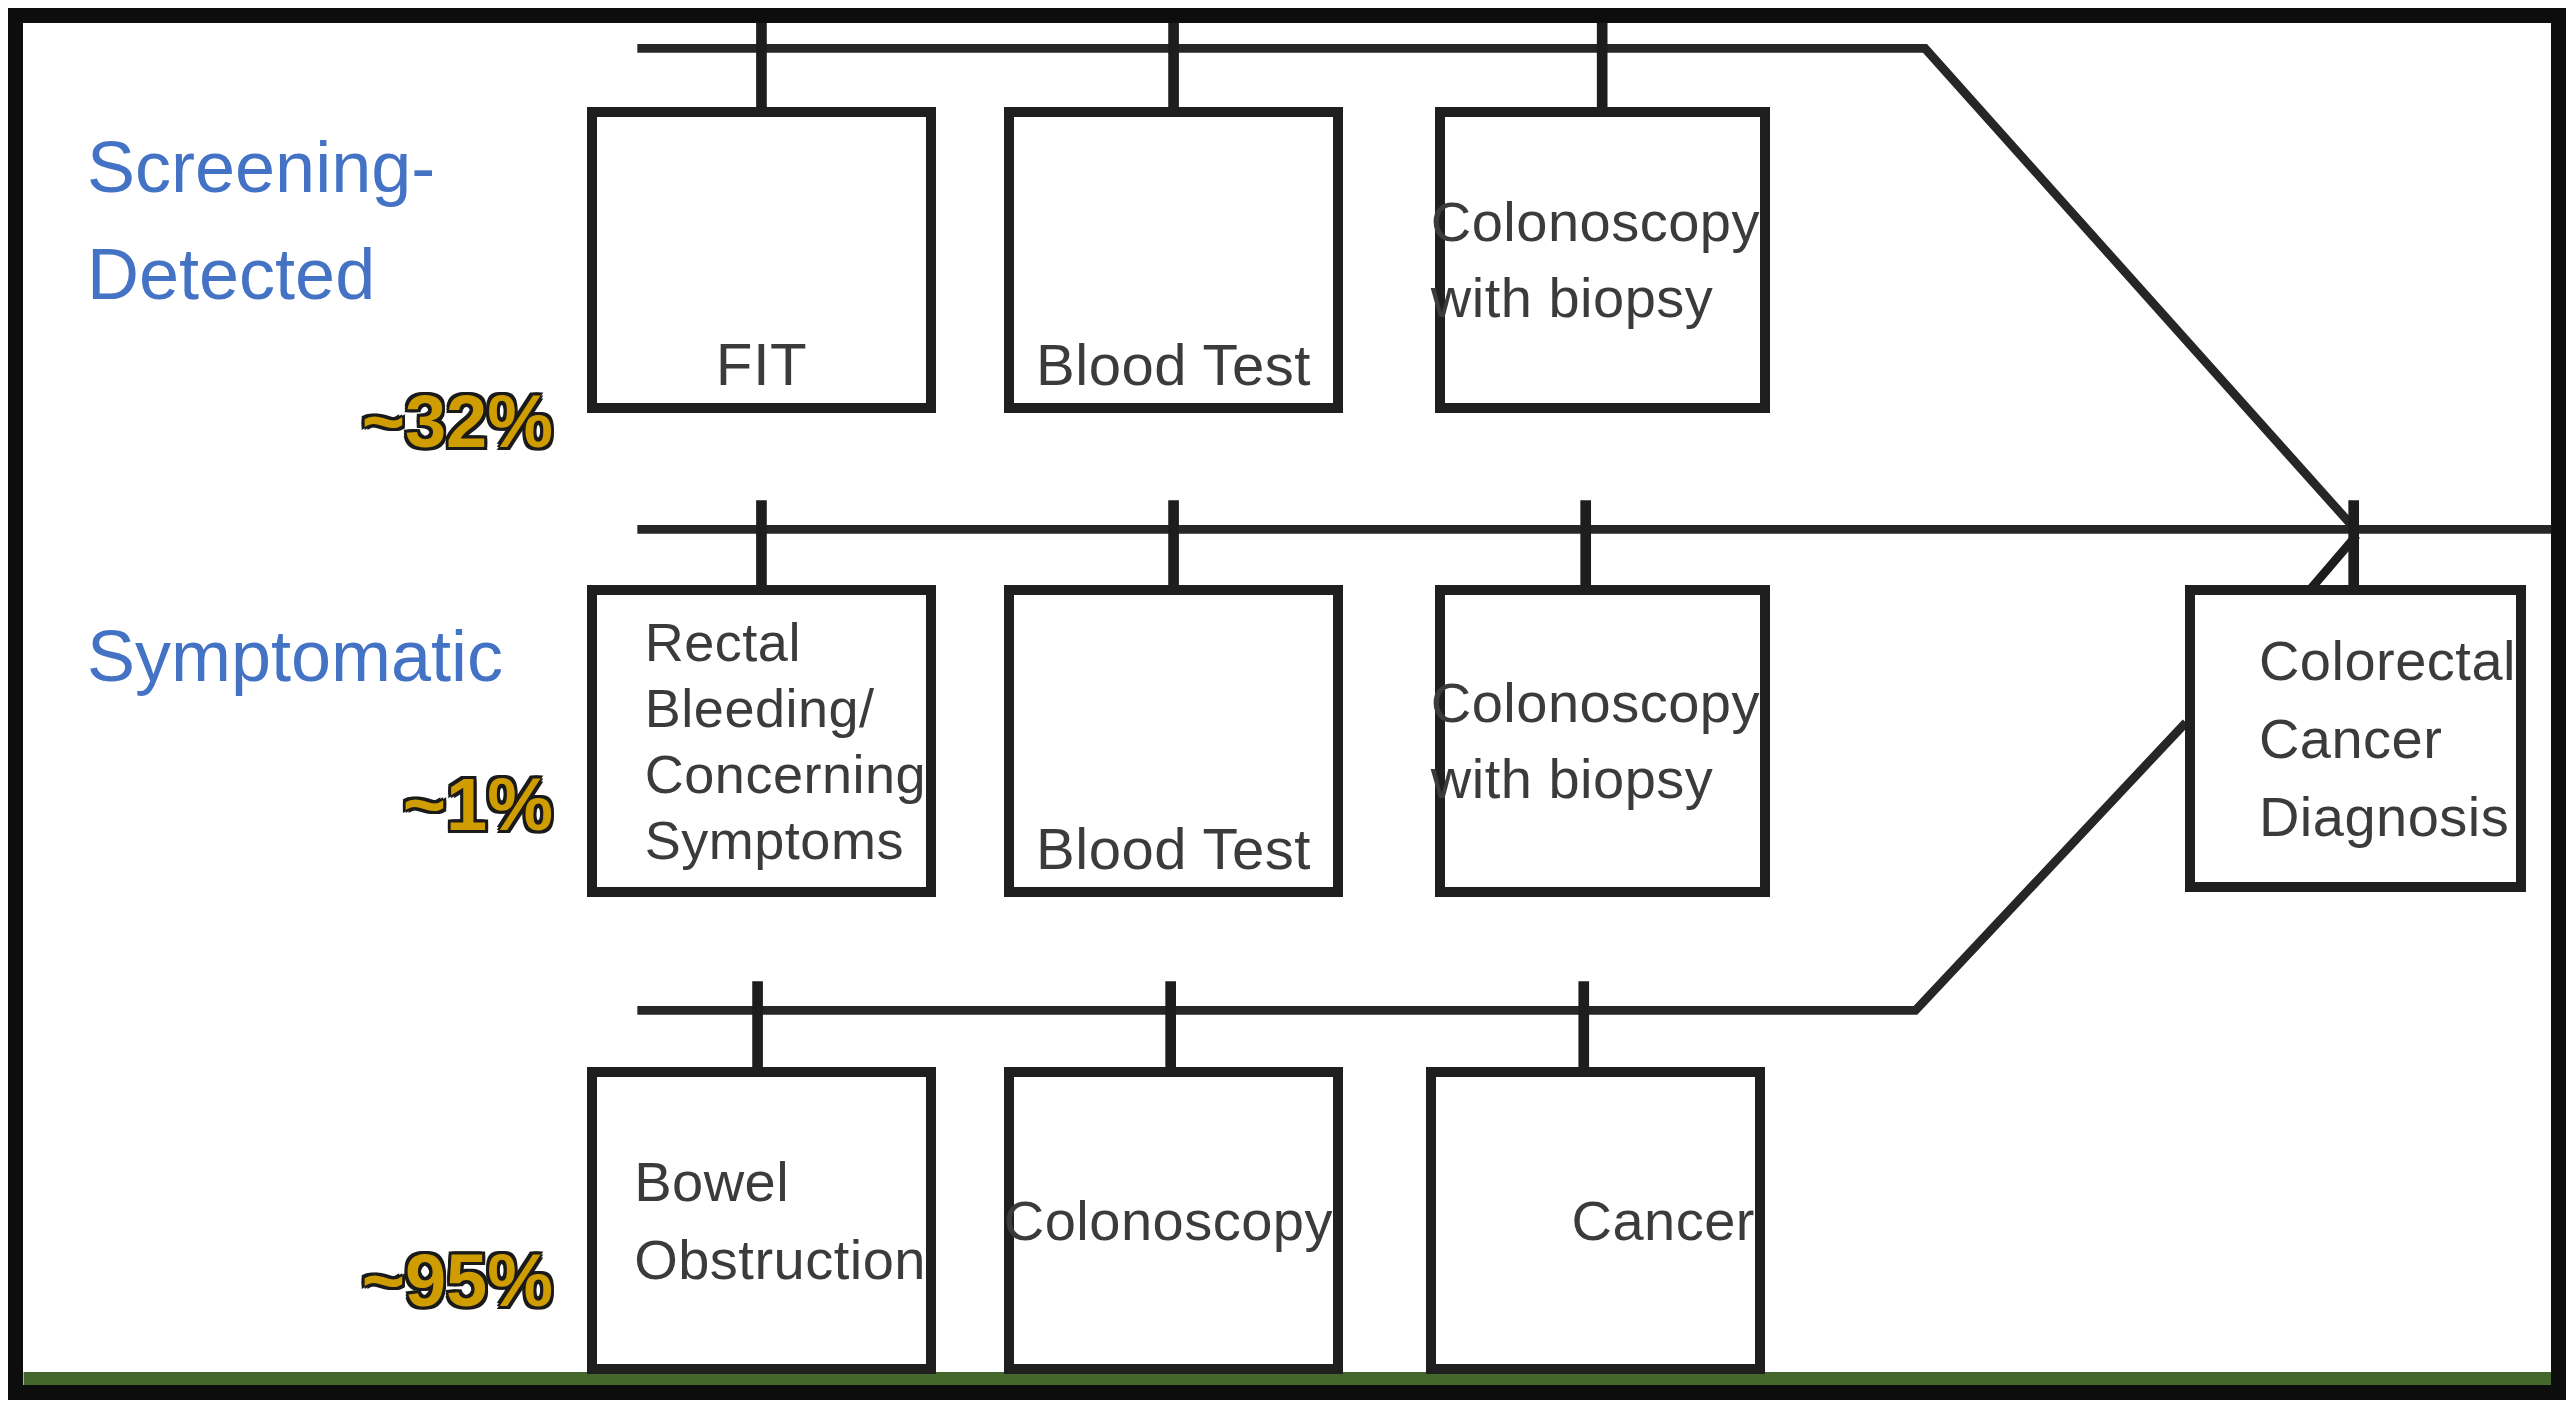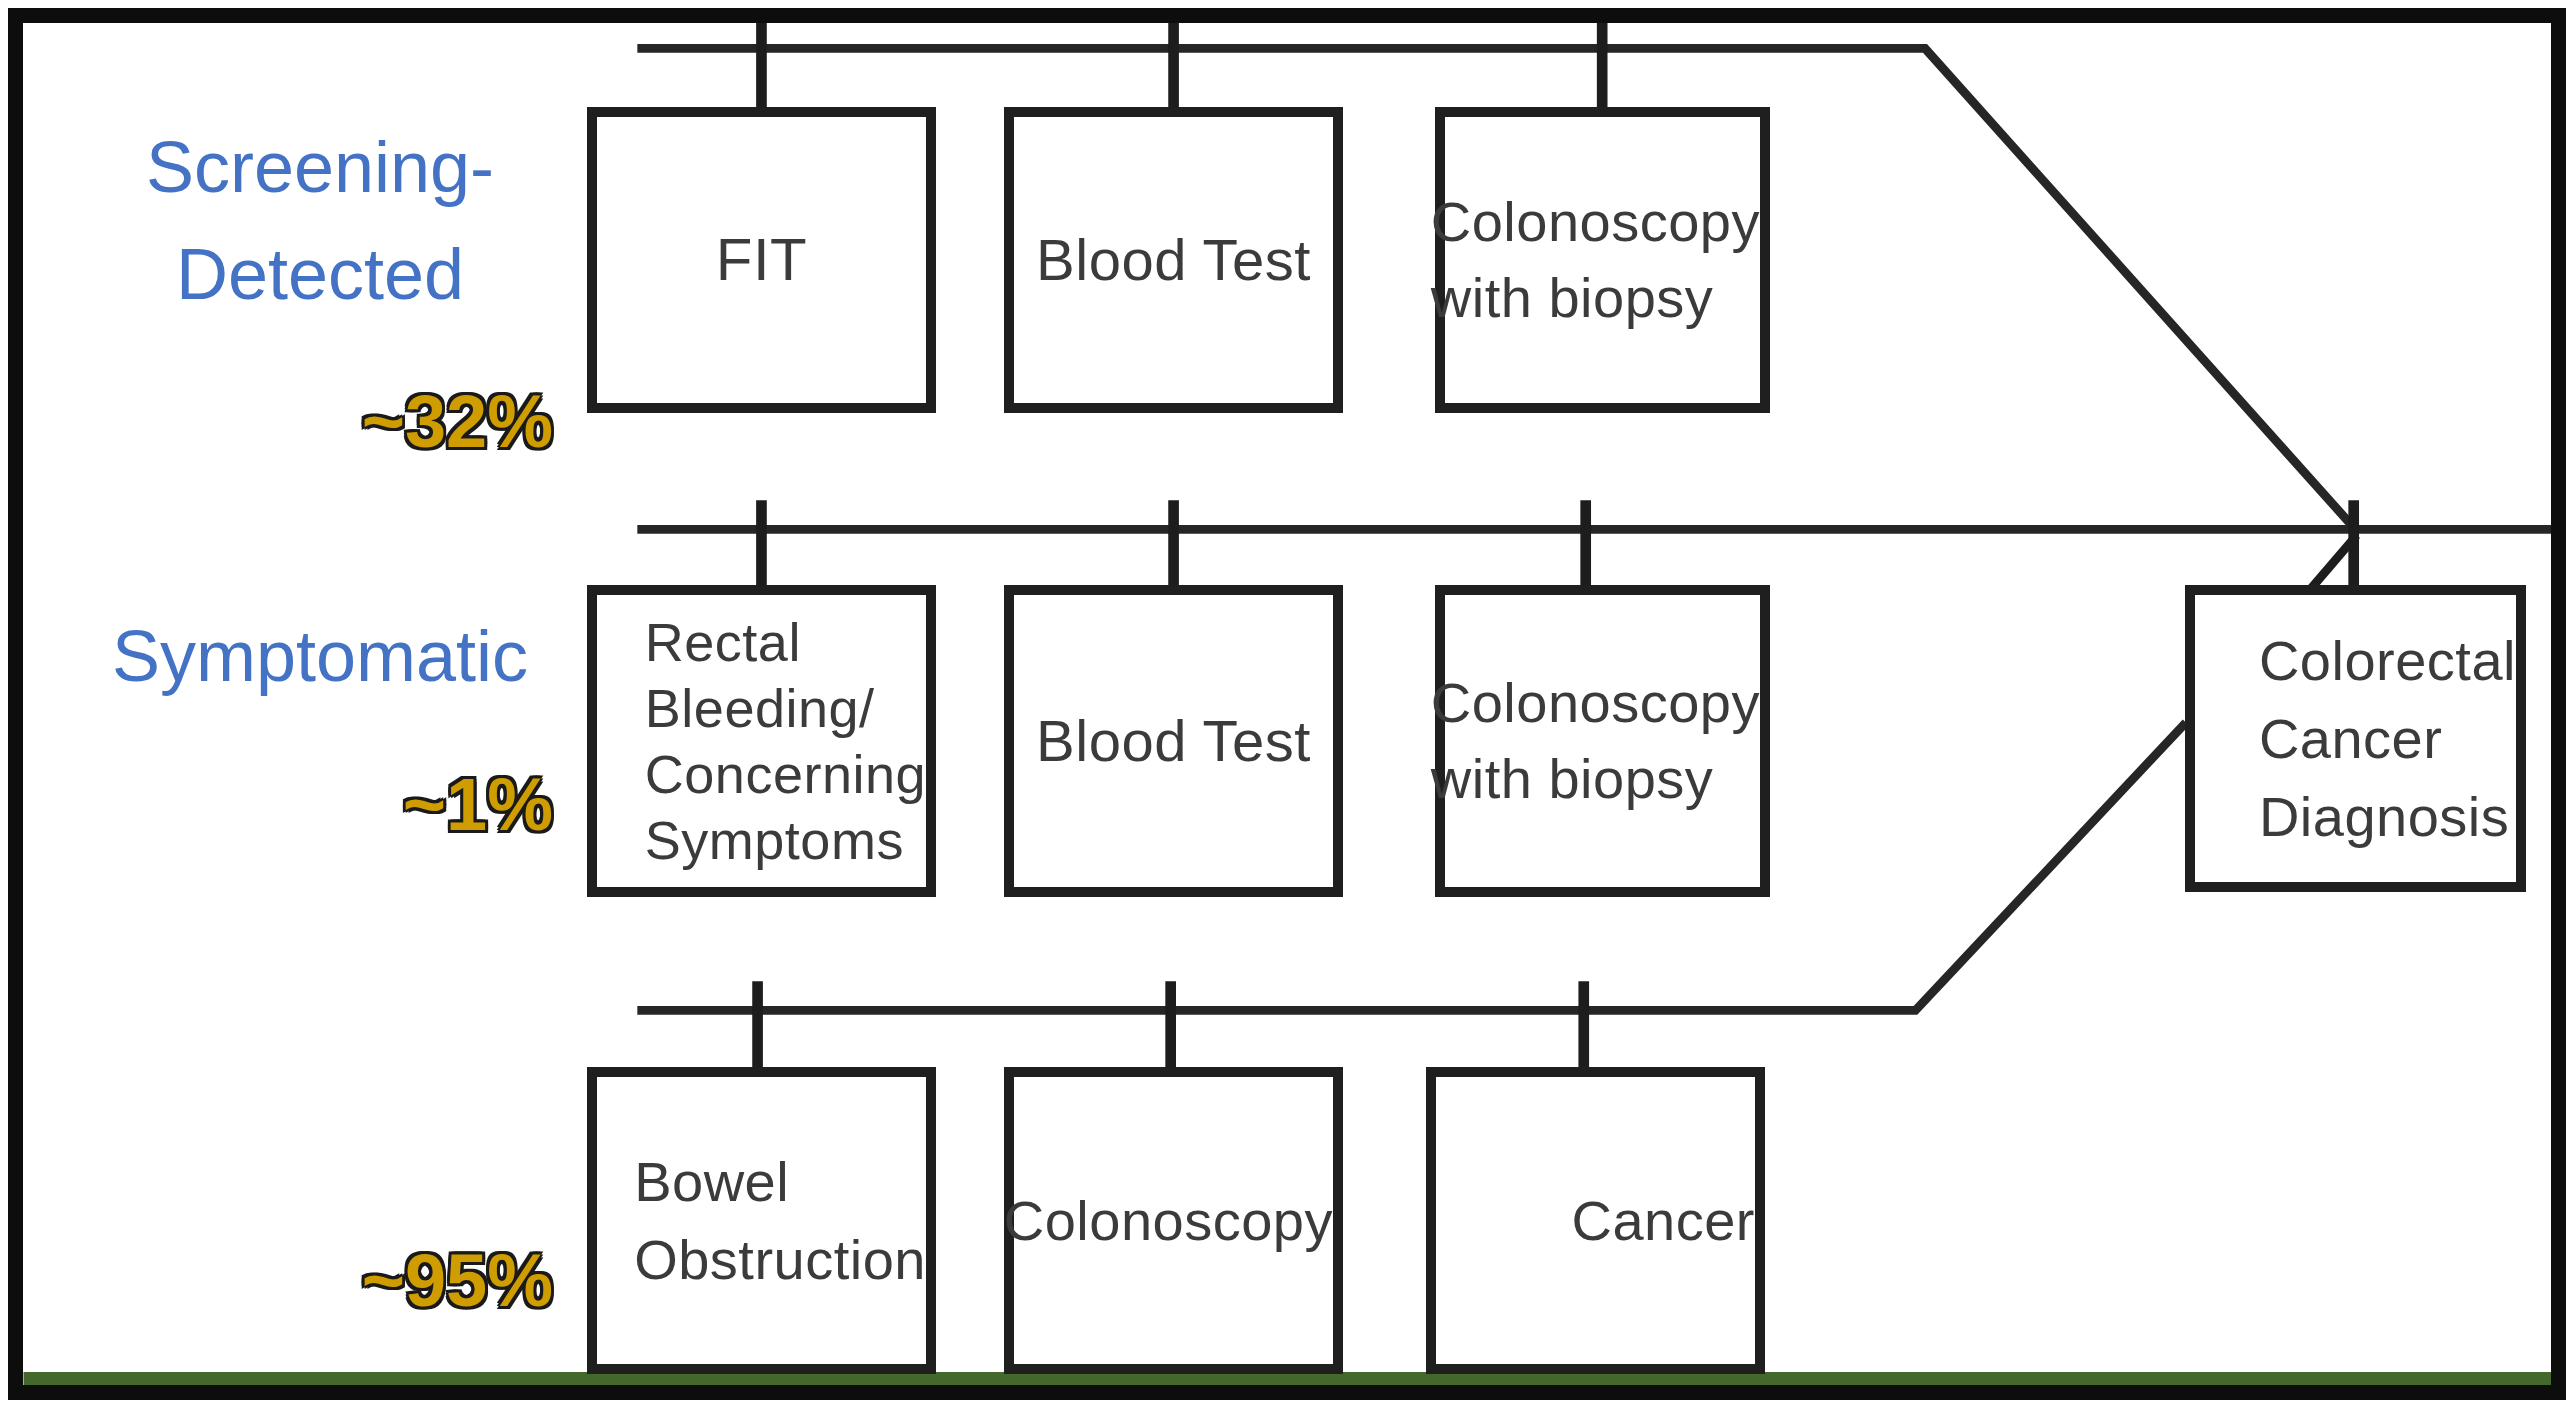--- a/index.html
+++ b/index.html
@@ -23,28 +23,28 @@
     background:#ffffff;
     box-sizing:border-box;
     display:flex;flex-direction:column;justify-content:center;
     color:#3b3b3b;
   }
   .node .lbl{
     white-space:pre-line;
     font-size:56px;line-height:76px;
     letter-spacing:0.5px;
   }
-  .align-center{align-items:center;text-align:center;}
+  .align-center{align-items:center;text-align:center;justify-content:flex-end;}
   .align-left{align-items:flex-end;text-align:left;}
 
   .row-label{
     position:absolute;left:87px;width:466px;
     color:#4472C4;
     font-size:72px;line-height:107px;
-    text-align:center;white-space:pre-line;
+    text-align:left;white-space:pre-line;
   }
   .row-pct{
     position:absolute;left:87px;width:466px;
     font-size:74px;line-height:87px;font-weight:bold;
     text-align:right;
     color:#D09D00;
     text-shadow:
       -2.9px -2.9px 0 #1a1a1a, 2.9px -2.9px 0 #1a1a1a,
       -2.9px  2.9px 0 #1a1a1a, 2.9px  2.9px 0 #1a1a1a,
       -2.9px  0   0 #1a1a1a, 2.9px  0   0 #1a1a1a,

